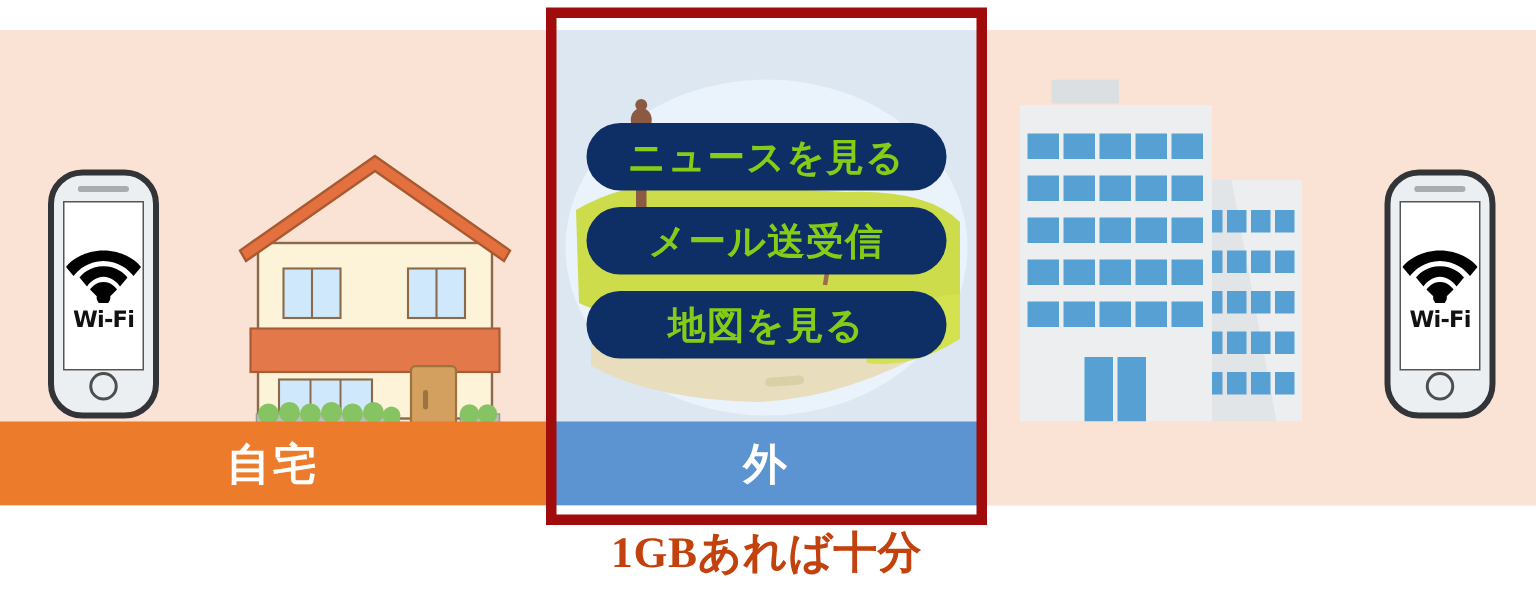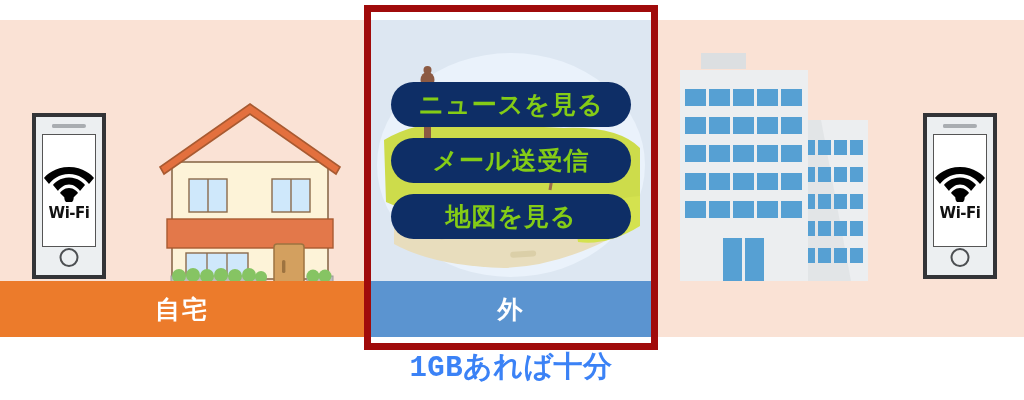--- a/index.html
+++ b/index.html
@@ -40,33 +40,33 @@
 
   
   .label-bar{
     position:absolute;left:0;bottom:0;width:100%;height:56px;
     display:flex;align-items:center;justify-content:center;
   }
   .label-bar.orange{background:#ec7b2b;}
   .label-bar.blue  {background:#5b94d0;}
   .label-text{
     color:#ffffff;
-    font-size:25px;
+    font-size:29px;
     font-weight:700;
     letter-spacing:2px;
     line-height:1;
     font-family:"DejaVu Sans","Liberation Sans",sans-serif;
   }
 
   
   .phone{
     position:absolute;
     width:74px;height:166px;
     border:4px solid #333437;
-    border-radius:0;
+    border-radius:23px;
     background:#eceff1;
     box-sizing:border-box;
   }
   .phone-speaker{
     position:absolute;left:50%;transform:translateX(-50%);
     top:7px;width:34px;height:4px;border-radius:2px;background:#a9adb1;
   }
   .phone-cam{
     position:absolute;left:16px;top:7px;width:4px;height:4px;border-radius:50%;
     background:#a9adb1;
@@ -122,23 +122,23 @@
     border:7px solid #a00b0b;
     box-sizing:border-box;
     pointer-events:none;
     z-index:20;
   }
 
   
   .caption{
     position:absolute;left:364px;top:352px;width:294px;
     text-align:center;
-    color:#3b82f6;
+    color:#c2410c;
     font-size:29px;font-weight:700;letter-spacing:0.5px;
-    font-family:Liberation Mono, monospace;
+    font-family:Liberation Serif, serif;
     line-height:1.2;
     z-index:25;
   }
 </style>
 </head>
 <body>
 
 <div id="infographic">
 
   <div class="panels-row">

